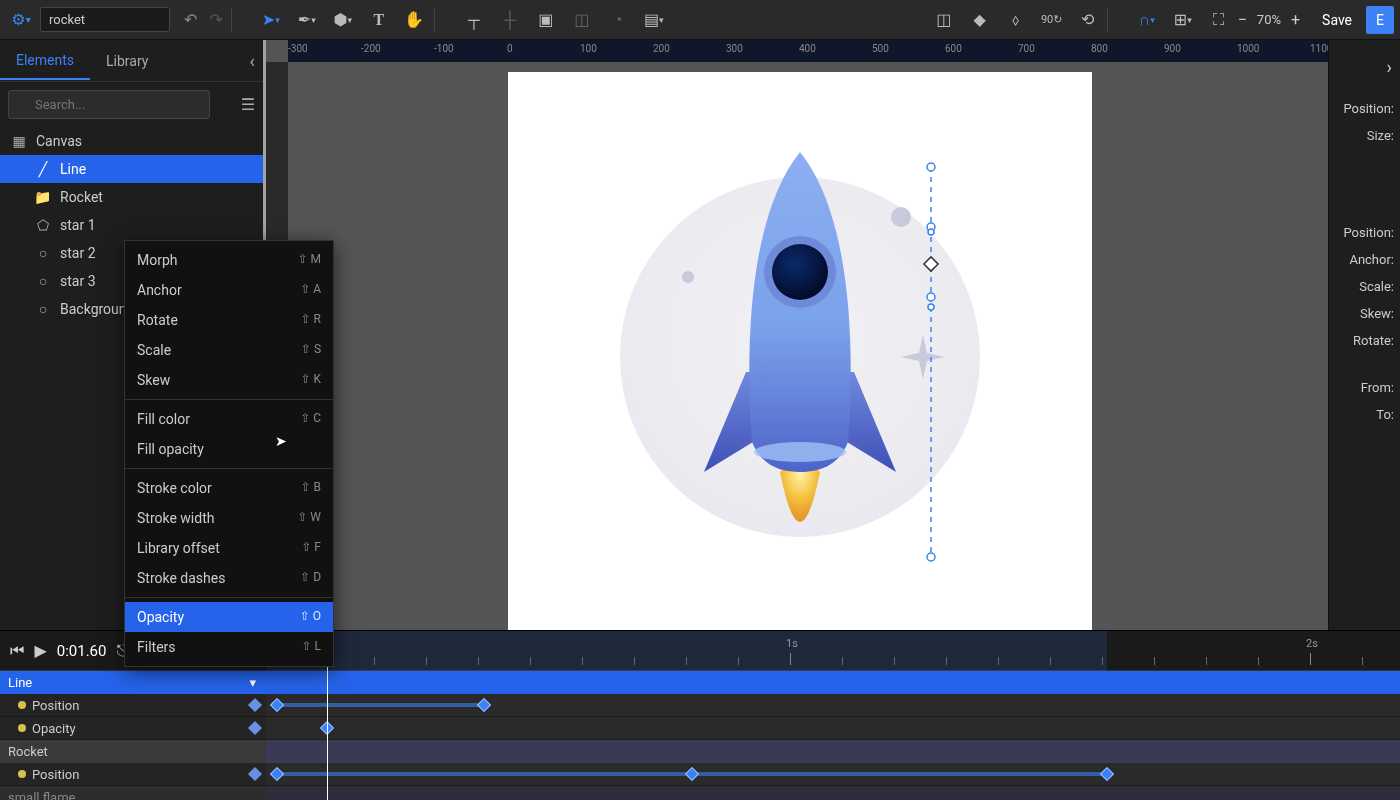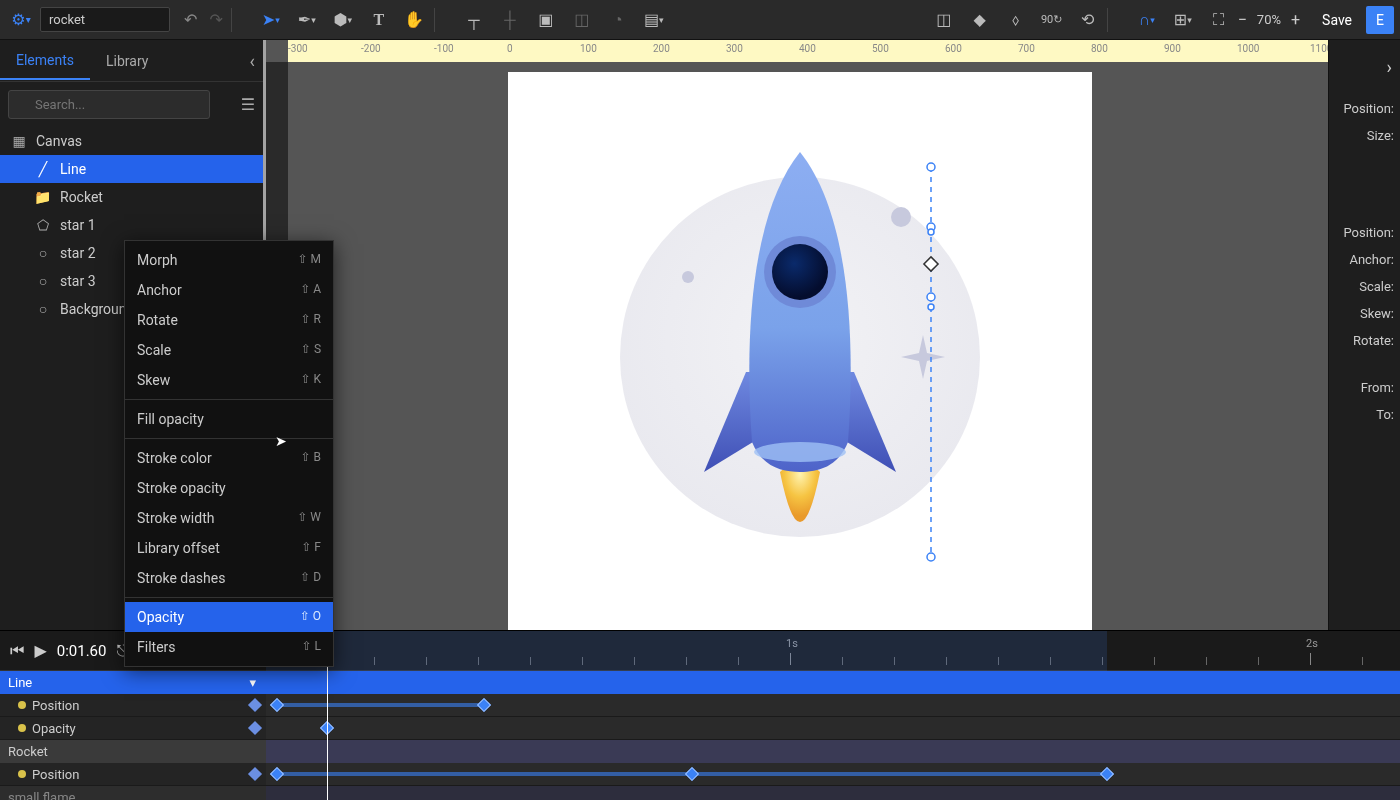--- a/index.html
+++ b/index.html
@@ -36,21 +36,21 @@
 .leftpanel .list-btn { color:#aaa; cursor:pointer; font-size:16px; }
 .tree { flex:1; overflow:auto; font-size:14px; }
 .tree .node { display:flex; align-items:center; gap:8px; padding:6px 10px; cursor:pointer; }
 .tree .node.d1 { padding-left: 34px; }
 .tree .node .ico { width:18px; display:flex; justify-content:center; color:#aaa; }
 .tree .node.selected { background:#2563eb; color:#fff; }
 .tree .node.selected .ico { color:#fff; }
 
 
 .canvas-area { flex:1; position:relative; background:#555; overflow:hidden; }
-.ruler-h { position:absolute; top:0; left:22px; right:0; height:22px; background:#fef9c3; color:#888; font-size:10px; z-index:2; }
+.ruler-h { position:absolute; top:0; left:22px; right:0; height:22px; background:#0f172a; color:#888; font-size:10px; z-index:2; }
 .ruler-h .tick { position:absolute; top:3px; }
 .ruler-v { position:absolute; top:22px; left:0; width:22px; bottom:0; background:#2a2a2a; z-index:2; }
 .canvas-inner { position:absolute; top:22px; left:22px; right:0; bottom:0; background:#555; }
 .artboard { position:absolute; top:10px; left:220px; width:584px; height:100%; background:#fff; }
 .rocket-scene { position:absolute; inset:0; }
 
 
 .rightpanel { width:72px; background:#1e1e1e; border-left:1px solid #111; padding:10px 6px; font-size:13px; color:#ccc; }
 .rightpanel .row { display:flex; justify-content:flex-end; padding:6px 0; }
 .rightpanel .lbl { text-align:right; }
@@ -321,31 +321,31 @@
       <div class="item">
         <span>Scale</span>
         <span class="sc">⇧ S</span>
       </div>
       <div class="item">
         <span>Skew</span>
         <span class="sc">⇧ K</span>
       </div>
       <div class="divider"></div>
       <div class="item">
+        <span>Fill color</span>
+        <span class="sc">⇧ C</span>
+      </div>
+      <div class="item">
         <span>Fill opacity</span>
         <span class="sc"></span>
       </div>
       <div class="divider"></div>
       <div class="item">
         <span>Stroke color</span>
         <span class="sc">⇧ B</span>
-      </div>
-      <div class="item">
-        <span>Stroke opacity</span>
-        <span class="sc"></span>
       </div>
       <div class="item">
         <span>Stroke width</span>
         <span class="sc">⇧ W</span>
       </div>
       <div class="item">
         <span>Library offset</span>
         <span class="sc">⇧ F</span>
       </div>
       <div class="item">

